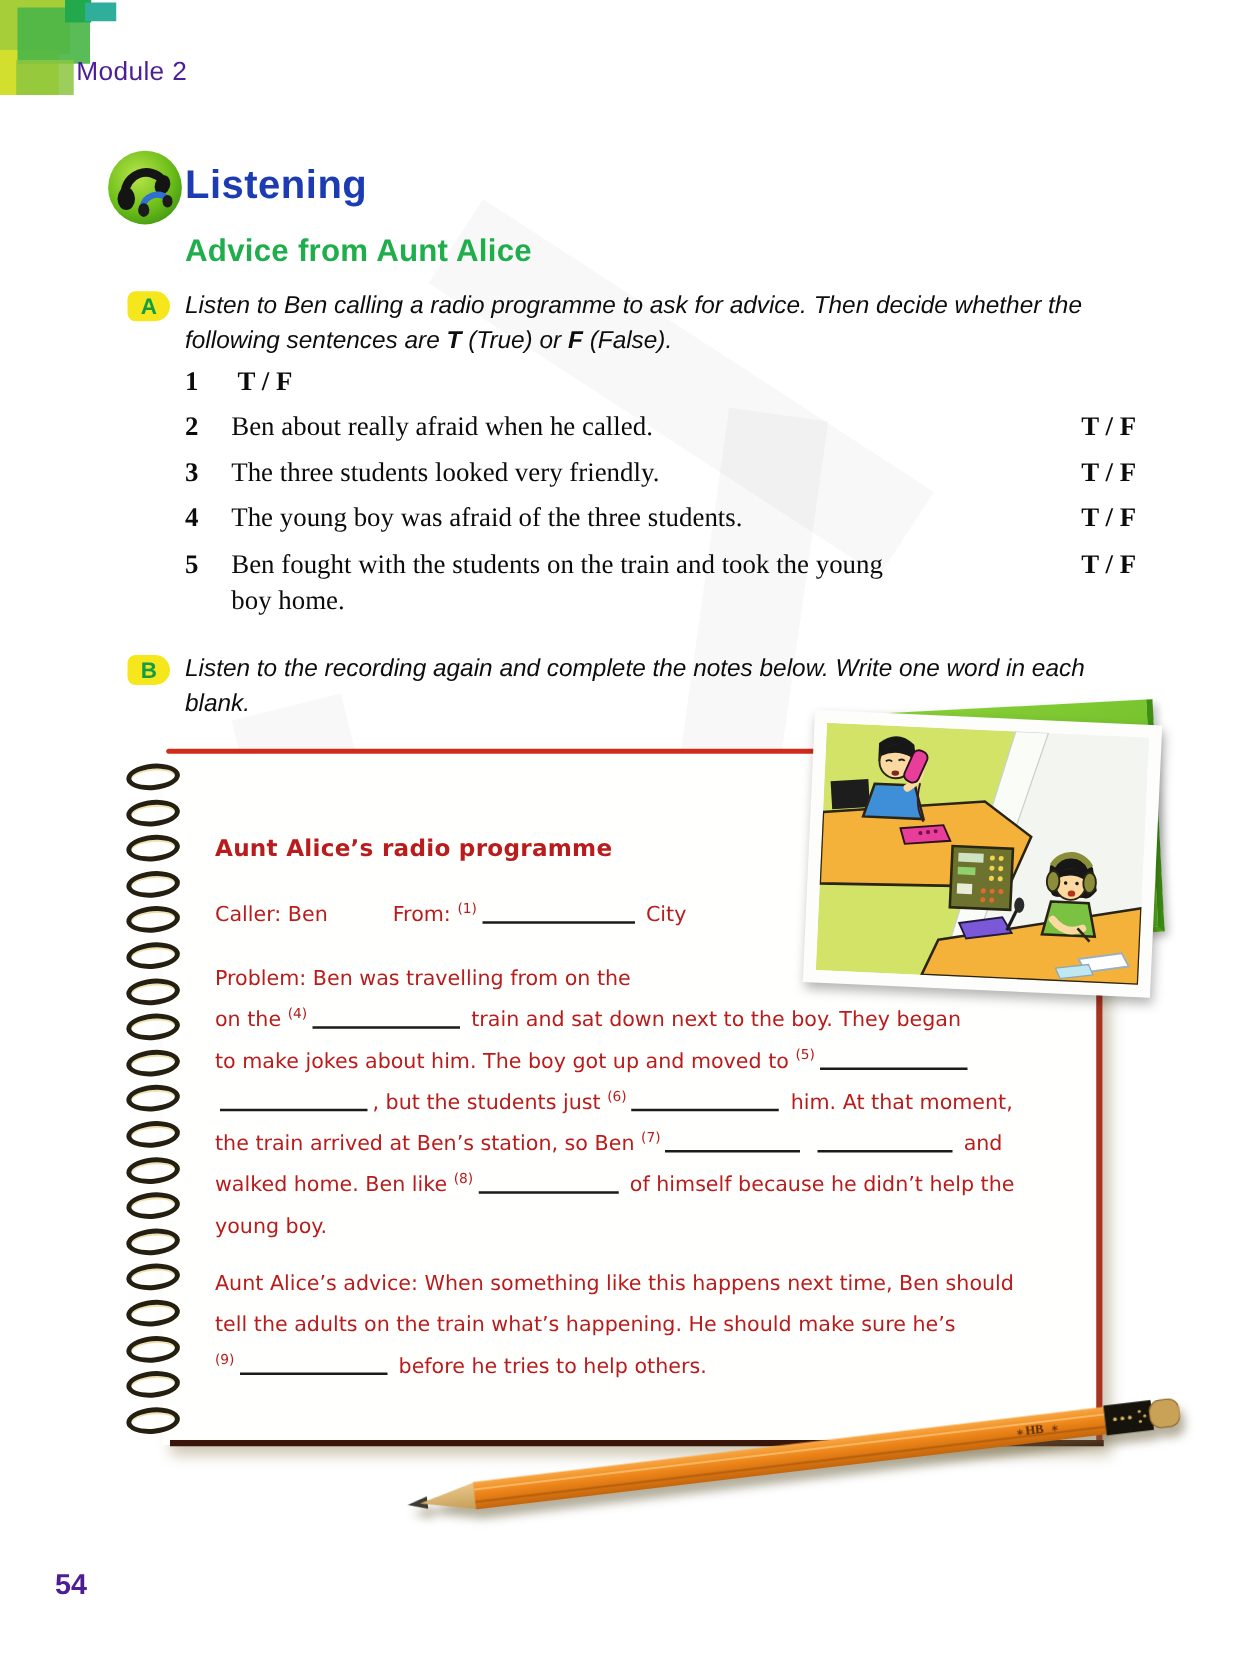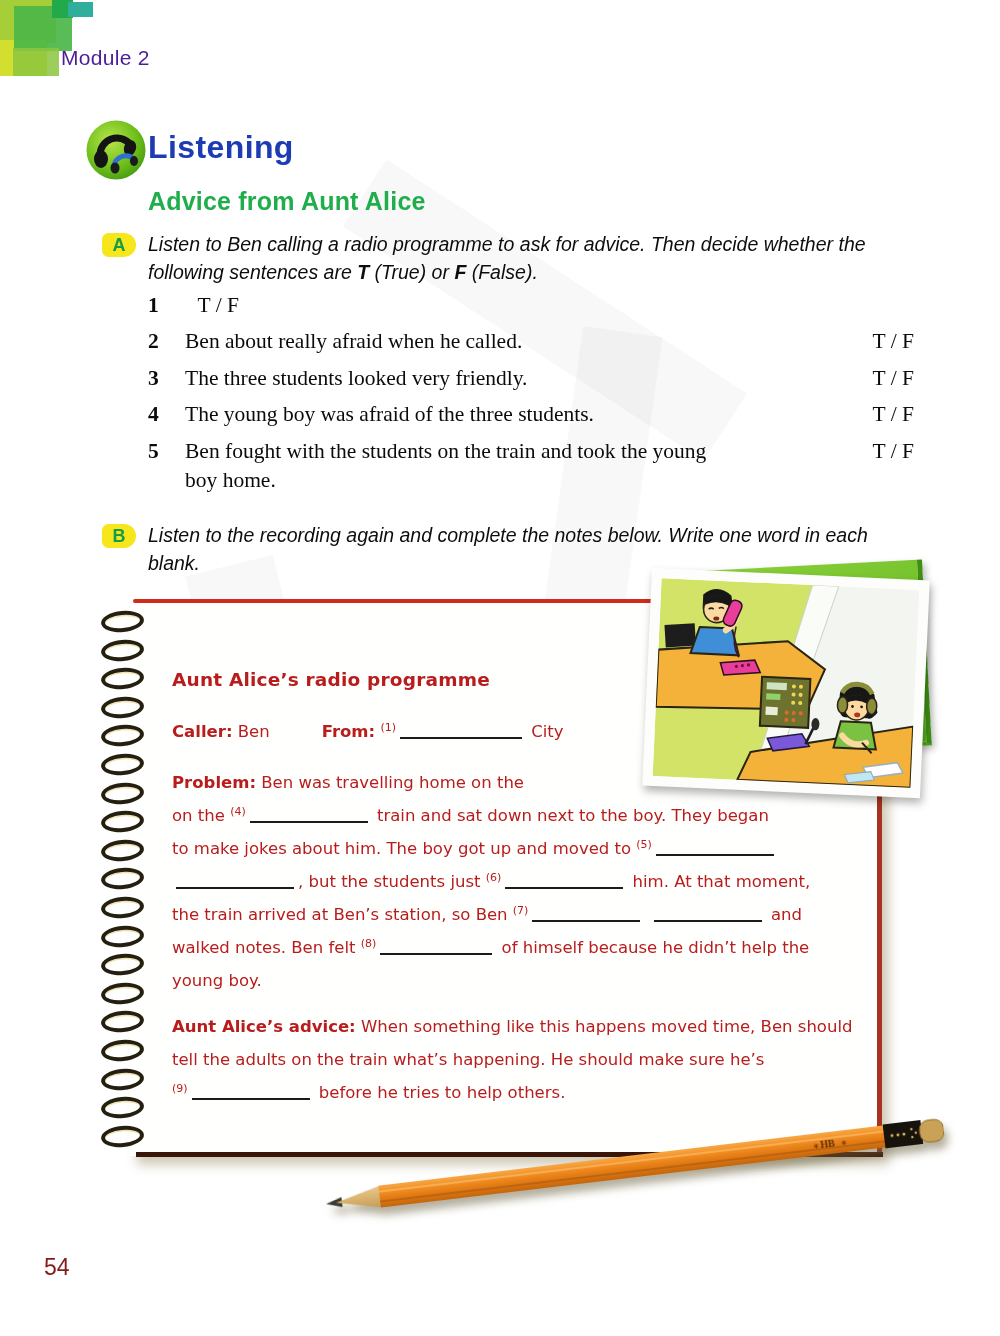--- a/index.html
+++ b/index.html
@@ -31,63 +31,63 @@
     line-height:27.5px;color:#0d0d0d;z-index:2}
   .instr .bseg{font-weight:bold}
   .instr-a{top:231px}
   .instr-b{top:522px}
 
   .items{position:absolute;left:148px;top:291px;width:766px;z-index:2;
     font-family:"Liberation Serif",serif;font-size:21.5px;color:#0b0b0b}
   .qrow{display:flex;align-items:flex-start;margin-bottom:7px}
   .qnum{width:37px;font-weight:bold;flex:none;line-height:29px}
   .qtext{flex:1;line-height:29.5px;padding-right:6px}
-  .qtf{flex:none;width:54px;font-weight:normal;text-align:right;line-height:29px}
+  .qtf{flex:none;width:54px;font-weight:bold;text-align:center;line-height:29px}
 
   
   .notebook-page{position:absolute;left:130px;top:602px;width:752px;height:554px;
     background:#fffffe;z-index:3;box-shadow:7px 9px 10px rgba(150,138,95,.45)}
   .nb-top{position:absolute;left:133px;top:599px;width:749px;height:4px;
     background:#cf2c1c;z-index:4;border-radius:2px}
   .nb-right{position:absolute;left:877px;top:601px;width:5px;height:555px;
     background:#a93220;z-index:4}
   .nb-bottom{position:absolute;left:136px;top:1152px;width:747px;height:5px;
     background:#39150a;z-index:4}
   .spiral{position:absolute;left:101px;top:611px;width:46px;height:548px;z-index:5}
   .coil{position:absolute;left:0;width:35px;height:13px;border:4.5px solid #241f10;
     border-radius:50%;transform:rotate(-5deg);
     box-shadow:inset 0 1.5px 0 rgba(235,215,140,.75)}
 
   .nb-content{position:absolute;left:172px;top:661px;width:706px;z-index:4;
     font-family:"DejaVu Sans",sans-serif;font-size:16.5px;color:#b91c1c}
   .nb-title{font-weight:bold;font-size:18.5px;margin:8px 0 25px 0;letter-spacing:.2px}
   .nb-line{line-height:33px;white-space:nowrap}
-  .nb-b{font-weight:bold}
+  .nb-b{font-weight:normal}
   .nb-sup{font-size:11px;line-height:0;font-weight:normal}
   .nb-blank{display:inline-block;height:15px;border-bottom:2.5px solid #1b1b1b;
     margin:0 4px;transform:translateY(2px)}
   .nb-caller{margin-bottom:18px}
   .nb-advice{margin-top:13px}
 
   
   .green-card{position:absolute;left:670px;top:566px;width:252px;height:182px;
     background:linear-gradient(160deg,#8ed13a,#54b01c);transform:rotate(-3deg);
     z-index:6;border-right:5px solid #3e8f12;border-bottom:4px solid #55a41c;
     box-shadow:3px 4px 7px rgba(0,0,0,.25)}
   .photo{position:absolute;left:647px;top:574px;width:258px;height:198px;background:#fdfdfb;
     padding:10px;transform:rotate(2.6deg);z-index:7;box-shadow:2px 5px 9px rgba(0,0,0,.3)}
   .photo svg{display:block;width:100%;height:100%}
 
   
   .pencil{position:absolute;left:326px;top:1190px;width:622px;height:26px;
     transform:rotate(-6.8deg);transform-origin:0 50%;z-index:9;
     filter:drop-shadow(3px 8px 4px rgba(105,95,60,.5))}
 
-  .page-number{position:absolute;left:44px;top:1254px;font-size:23px;font-weight:400;
-    color:#7f1d1d;z-index:2}
+  .page-number{position:absolute;left:44px;top:1254px;font-size:23px;font-weight:700;
+    color:#4c1d95;z-index:2}
 </style>
 </head>
 <body>
 
 <div class="wm" style="left:330px;top:270px;width:430px;height:80px;transform:rotate(33deg)"></div>
 <div class="wm" style="left:560px;top:330px;width:80px;height:330px;transform:rotate(8deg)"></div>
 <div class="wm" style="left:230px;top:560px;width:90px;height:380px;transform:rotate(-14deg)"></div>
 <div class="wm" style="left:400px;top:760px;width:340px;height:80px;transform:rotate(11deg)"></div>
 
 <div class="sq" style="left:0;top:0;width:56px;height:43px;background:#a6ce39"></div>
@@ -175,30 +175,30 @@
     <div class="coil" style="top: 429px;"></div>
     <div class="coil" style="top: 457.6px;"></div>
     <div class="coil" style="top: 486.2px;"></div>
     <div class="coil" style="top: 514.8px;"></div>
   </div>
 
 <div class="nb-content">
   <div class="nb-title">Aunt Alice’s radio programme</div>
   <div class="nb-line nb-caller" id="callerLine"><span class="nb-b">Caller:</span><span> Ben</span><span style="display: inline-block; width: 52px;"></span><span class="nb-b">From:</span><span> </span><sup class="nb-sup">(1)</sup><span class="nb-blank" style="width: 122px;"></span><span> City</span></div>
   <div id="problemLines">
-      <div class="nb-line"><span class="nb-b">Problem:</span><span> Ben was travelling home on the</span></div>
+      <div class="nb-line"><span class="nb-b">Problem:</span><span> Ben was travelling from on the</span></div>
       <div class="nb-line"><span>on the </span><sup class="nb-sup">(4)</sup><span class="nb-blank" style="width: 118px;"></span><span> train and sat down next to the boy. They began</span></div>
       <div class="nb-line"><span>to make jokes about him. The boy got up and moved to </span><sup class="nb-sup">(5)</sup><span class="nb-blank" style="width: 118px;"></span></div>
       <div class="nb-line"><span class="nb-blank" style="width: 118px;"></span><span>, but the students just </span><sup class="nb-sup">(6)</sup><span class="nb-blank" style="width: 118px;"></span><span> him. At that moment,</span></div>
       <div class="nb-line"><span>the train arrived at Ben’s station, so Ben </span><sup class="nb-sup">(7)</sup><span class="nb-blank" style="width: 108px;"></span><span> </span><span class="nb-blank" style="width: 108px;"></span><span> and</span></div>
-      <div class="nb-line"><span>walked notes. Ben felt </span><sup class="nb-sup">(8)</sup><span class="nb-blank" style="width: 112px;"></span><span> of himself because he didn’t help the</span></div>
+      <div class="nb-line"><span>walked home. Ben like </span><sup class="nb-sup">(8)</sup><span class="nb-blank" style="width: 112px;"></span><span> of himself because he didn’t help the</span></div>
       <div class="nb-line"><span>young boy.</span></div>
     </div>
   <div id="adviceLines" class="nb-advice">
-      <div class="nb-line"><span class="nb-b">Aunt Alice’s advice:</span><span> When something like this happens moved time, Ben should</span></div>
+      <div class="nb-line"><span class="nb-b">Aunt Alice’s advice:</span><span> When something like this happens next time, Ben should</span></div>
       <div class="nb-line"><span>tell the adults on the train what’s happening. He should make sure he’s</span></div>
       <div class="nb-line"><sup class="nb-sup">(9)</sup><span class="nb-blank" style="width: 118px;"></span><span> before he tries to help others.</span></div>
     </div>
 </div>
 
 <div class="green-card"></div>
 <div class="photo">
   <svg viewBox="0 0 256 194" preserveAspectRatio="none">
     <rect x="0" y="0" width="256" height="194" fill="#f2f5f0"></rect>
     <polygon points="0,0 150,0 98,194 0,194" fill="#d2e368"></polygon>

